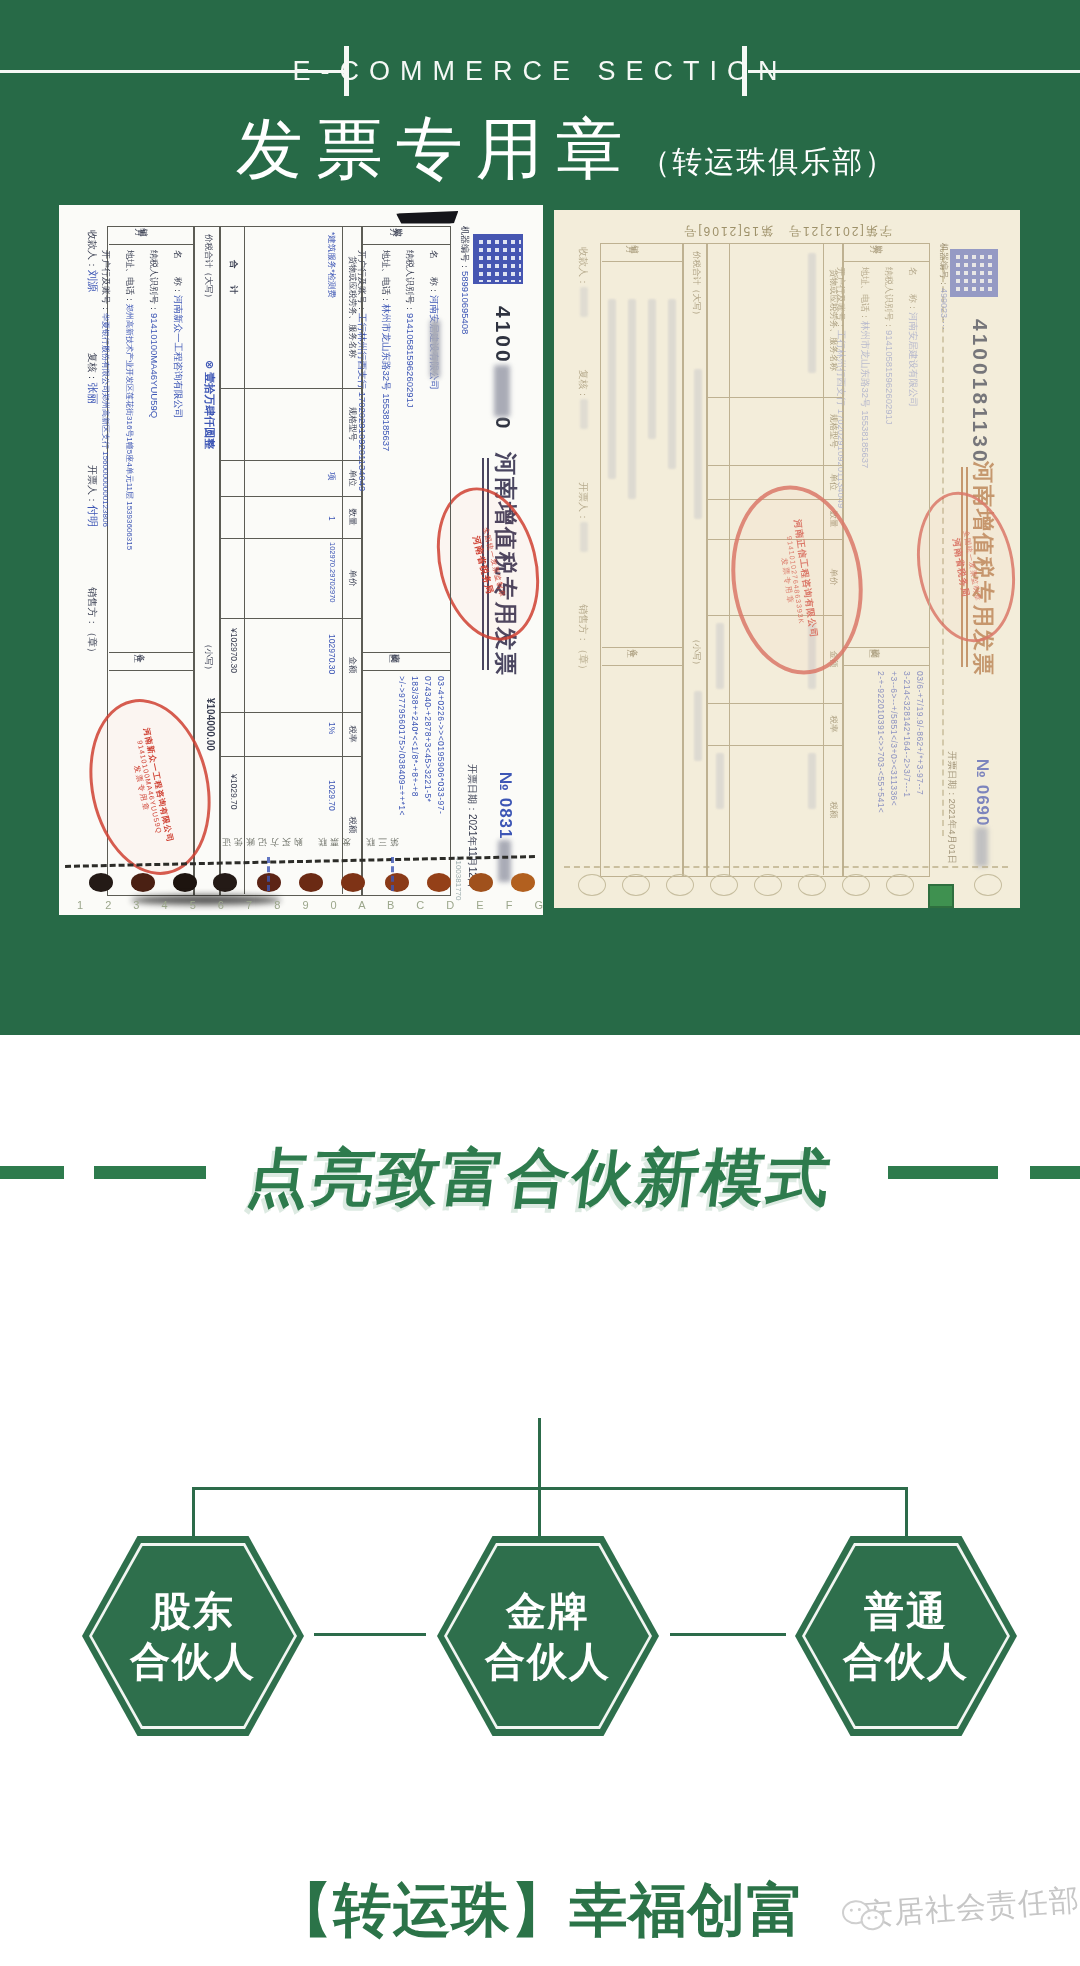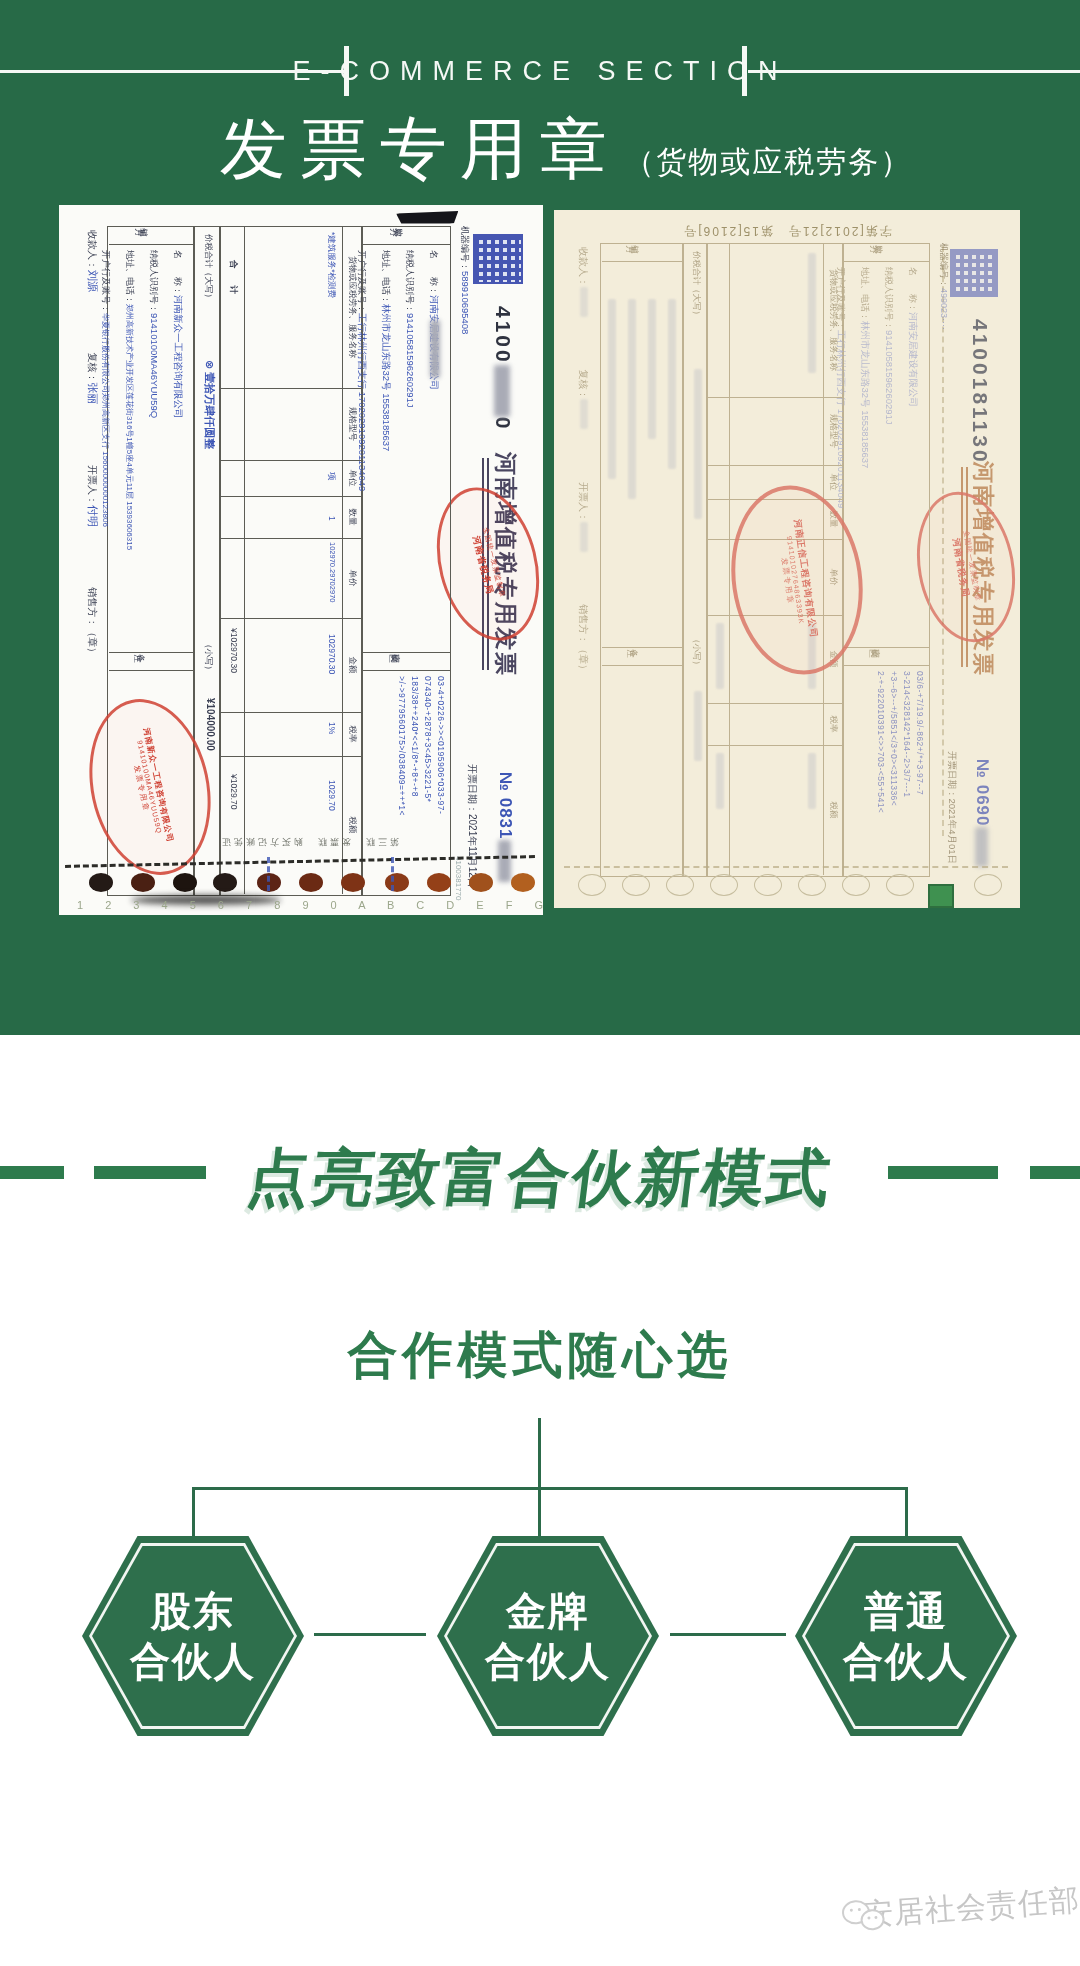--- a/index.html
+++ b/index.html
@@ -113,21 +113,21 @@
 
   <div class="hero">
     <div class="eline l"></div>
     <div class="etick l"></div>
     <div class="eyebrow">E-COMMERCE SECTION</div>
     <div class="etick r"></div>
     <div class="eline r"></div>
 
     <div class="hero-title-row">
       <span class="hero-title">发票专用章</span>
-      <span class="hero-sub">（货物或应税劳务）</span>
+      <span class="hero-sub">（转运珠俱乐部）</span>
     </div>
 
     <div class="panel left">
       <div class="rot ileft">
 
         <div class="abs qr" style="left:14px;top:4px;width:46px;height:46px;"></div>
         <div class="abs lbl" style="left:6px;top:56px;">
           <span>机器编号：</span><span class="val">589910695408</span>
         </div>
         <div class="abs inv-code" style="left:86px;top:12px;">
@@ -360,21 +360,20 @@
       <div class="gblock"></div>
     </div>
   </div>
 
   <div class="gbar" style="left:0;top:1166px;width:64px;"></div>
   <div class="gbar" style="left:94px;top:1166px;width:112px;"></div>
   <div class="mid-heading">点亮致富合伙新模式</div>
   <div class="gbar" style="left:888px;top:1166px;width:110px;"></div>
   <div class="gbar" style="left:1030px;top:1166px;width:50px;"></div>
 
-  <div class="sub-heading">合作模式随心选</div>
 
   <div class="tline" style="left:538px;top:1418px;width:3px;height:71px;"></div>
   <div class="tline" style="left:192px;top:1487px;width:716px;height:3px;"></div>
   <div class="tline" style="left:192px;top:1487px;width:3px;height:50px;"></div>
   <div class="tline" style="left:538px;top:1487px;width:3px;height:54px;"></div>
   <div class="tline" style="left:905px;top:1487px;width:3px;height:50px;"></div>
   <div class="tline" style="left:314px;top:1633px;width:112px;height:3px;"></div>
   <div class="tline" style="left:670px;top:1633px;width:116px;height:3px;"></div>
 
   <div class="hex" style="left:82px;">
@@ -398,20 +397,21 @@
   <div class="hex" style="left:795px;">
     <div class="hexlayer hex-outer"></div>
     <div class="hexlayer hex-line"></div>
     <div class="hexlayer hex-inner"></div>
     <div class="hex-label">
       <span>普通</span>
       <span>合伙人</span>
     </div>
   </div>
 
+  <div class="footer-title">【转运珠】幸福创富</div>
 
   <div class="wm">
     <span style="position:relative;width:44px;height:36px;display:inline-block;">
       <span class="bub" style="position:absolute;left:0;top:2px;width:24px;height:20px;">
         <span class="eye" style="left:6px;top:6px;"></span>
           <span class="eye" style="left:14px;top:6px;"></span>
       </span>
       <span class="bub" style="position:absolute;left:18px;top:12px;width:20px;height:17px;">
         <span class="eye" style="left:5px;top:5px;"></span>
           <span class="eye" style="left:12px;top:5px;"></span>

